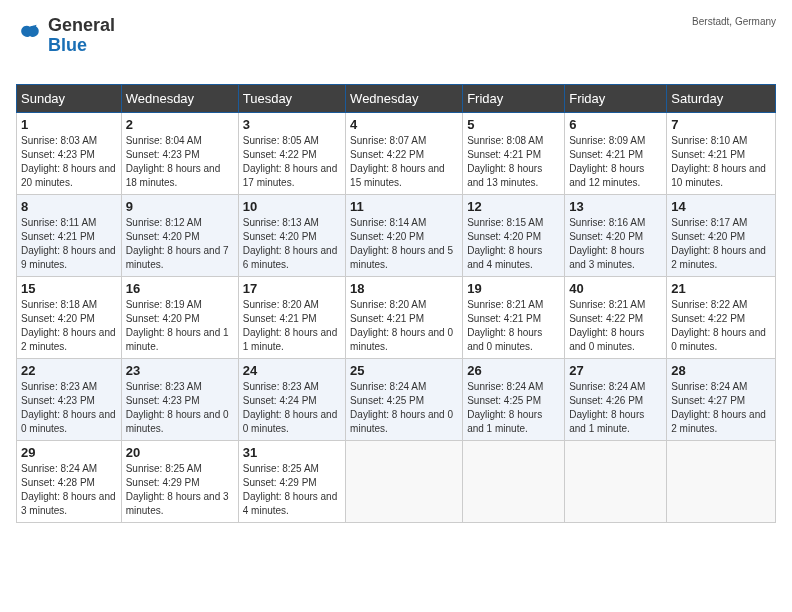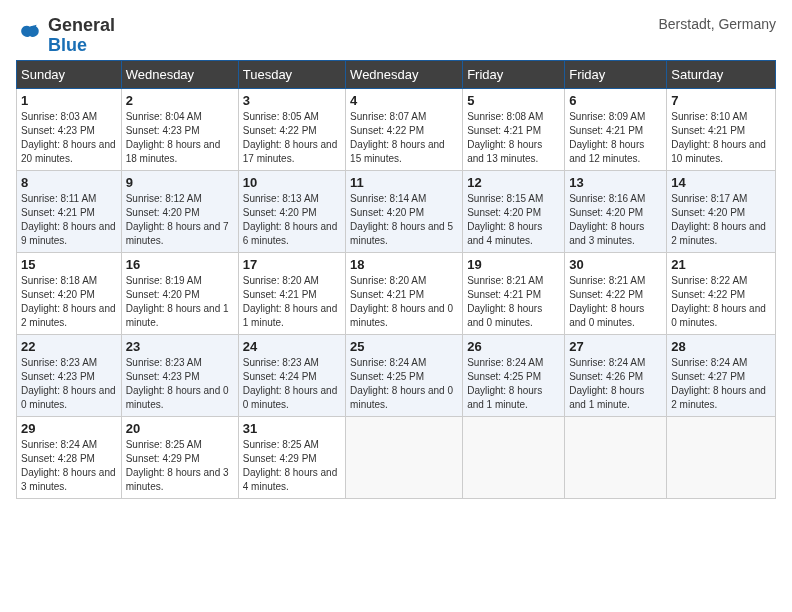--- a/index.html
+++ b/index.html
@@ -7,21 +7,21 @@
       font-family: Arial, sans-serif;
       background: #fff;
       width: 792px;
       min-height: 612px;
       padding: 16px;
     }
     .header {
       display: flex;
       justify-content: space-between;
       align-items: flex-start;
-      margin-bottom: 4px;
+      margin-bottom: 28px;
     }
     .logo {
       display: flex;
       align-items: center;
       gap: 4px;
     }
     .logo-text {
       font-size: 18px;
       font-weight: bold;
       line-height: 1.1;
@@ -34,21 +34,21 @@
     }
     .title-block {
       text-align: right;
     }
     .month-year {
       font-size: 32px;
       font-weight: bold;
       color: #333;
     }
     .location {
-      font-size: 14px;
+      font-size: 10px;
       color: #555;
     }
     table {
       width: 100%;
       border-collapse: collapse;
       font-size: 11px;
     }
     th {
       background: #404040;
       color: #fff;
@@ -191,21 +191,21 @@
         </td>
         <td>
           <span class="day-num">18</span>
           <div class="cell-text">Sunrise: 8:20 AM<br>Sunset: 4:21 PM<br>Daylight: 8 hours and 0 minutes.</div>
         </td>
         <td>
           <span class="day-num">19</span>
           <div class="cell-text">Sunrise: 8:21 AM<br>Sunset: 4:21 PM<br>Daylight: 8 hours and 0 minutes.</div>
         </td>
         <td>
-          <span class="day-num">30</span>
+          <span class="day-num">40</span>
           <div class="cell-text">Sunrise: 8:21 AM<br>Sunset: 4:22 PM<br>Daylight: 8 hours and 0 minutes.</div>
         </td>
         <td>
           <span class="day-num">21</span>
           <div class="cell-text">Sunrise: 8:22 AM<br>Sunset: 4:22 PM<br>Daylight: 8 hours and 0 minutes.</div>
         </td>
       </tr>
       <tr>
         <td>
           <span class="day-num">22</span>

